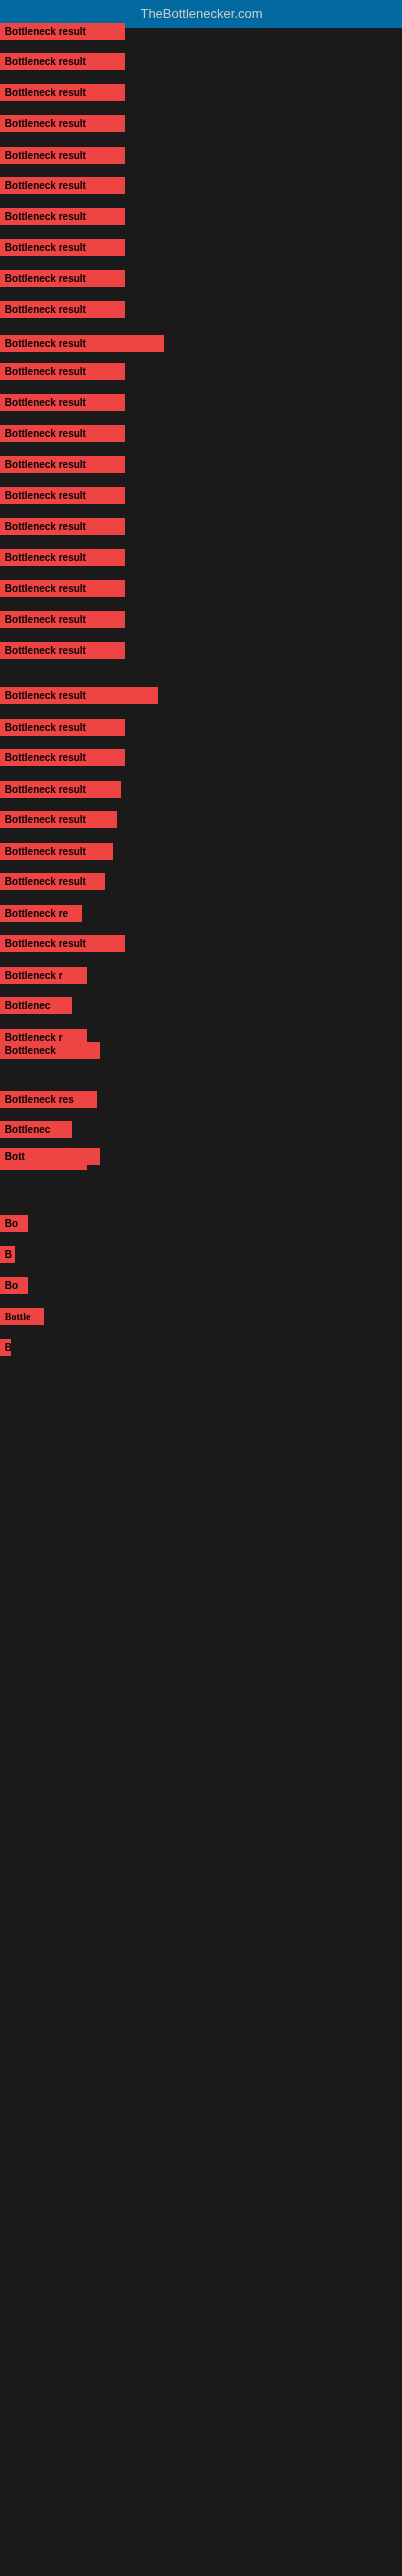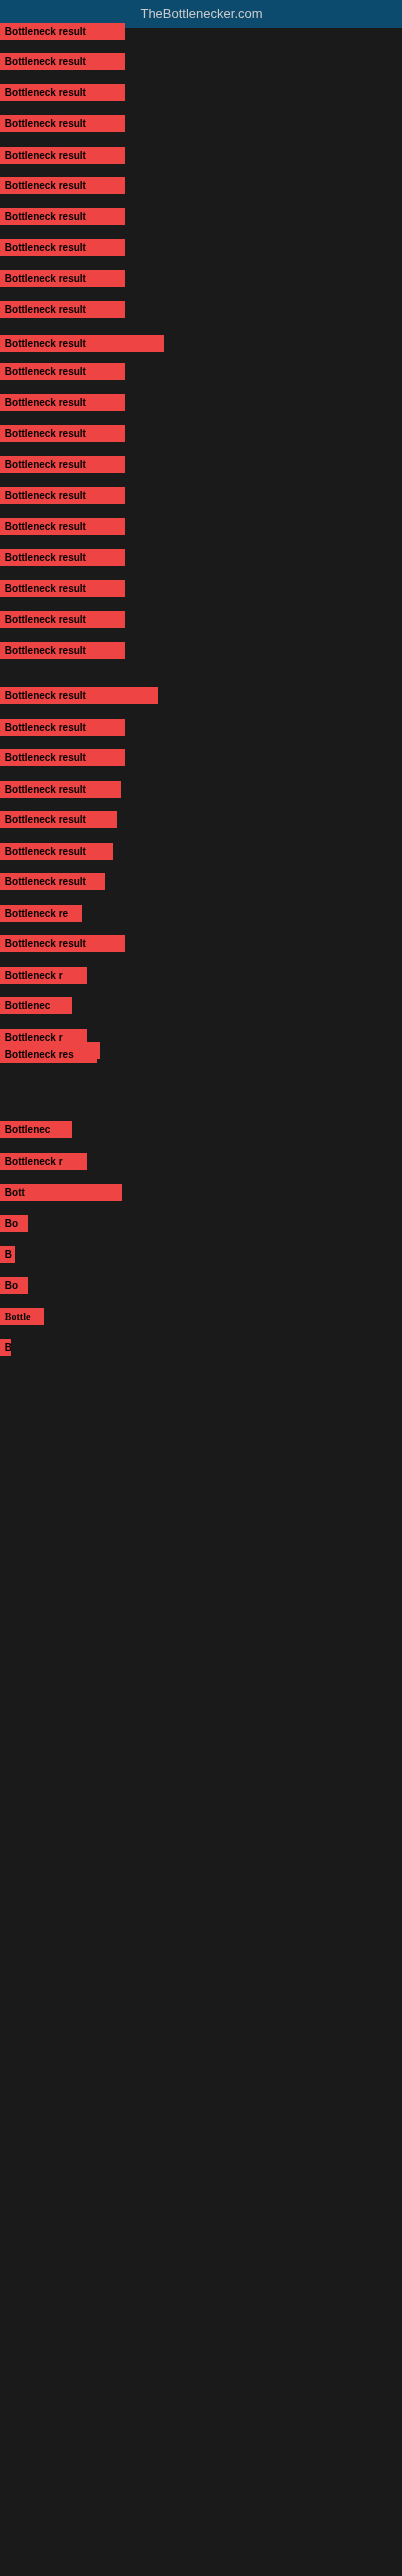--- a/index.html
+++ b/index.html
@@ -12,21 +12,21 @@
       min-height: 2576px;
       background-color: #1a1a1a;
       font-family: Arial, sans-serif;
       position: relative;
     }
     .site-title {
       text-align: center;
       color: #cccccc;
       font-size: 13px;
       padding: 6.4px 0;
-      background-color: #0c4a6e;
+      background-color: #0369a1;
     }
     .bottleneck-item {
       position: absolute;
       left: 0;
       background-color: #ef4444;
       color: #000;
       font-size: 10px;
       font-weight: bold;
       padding: 3.2px 4.8px;
       white-space: nowrap;
@@ -65,22 +65,22 @@
 <div class="bottleneck-item" style="top: 781px; width: 121px;">Bottleneck result</div>
 <div class="bottleneck-item" style="top: 811px; width: 117px;">Bottleneck result</div>
 <div class="bottleneck-item" style="top: 843px; width: 113px;">Bottleneck result</div>
 <div class="bottleneck-item" style="top: 873px; width: 105px;">Bottleneck result</div>
 <div class="bottleneck-item" style="top: 905px; width: 82px;">Bottleneck re</div>
 <div class="bottleneck-item" style="top: 935px; width: 125px;">Bottleneck result</div>
 <div class="bottleneck-item" style="top: 967px; width: 87px;">Bottleneck r</div>
 <div class="bottleneck-item" style="top: 997px; width: 72px;">Bottlenec</div>
 <div class="bottleneck-item" style="top: 1029px; width: 87px;">Bottleneck r</div>
 <div class="bottleneck-item" style="top: 1042px; width: 100px;">Bottleneck</div>
-<div class="bottleneck-item" style="top: 1046px; width: 97px;">Bottleneck res</div>
+<div class="bottleneck-item" style="top: 1091px; width: 97px;">Bottleneck res</div>
 <div class="bottleneck-item" style="top: 1121px; width: 72px;">Bottlenec</div>
 <div class="bottleneck-item" style="top: 1153px; width: 87px;">Bottleneck r</div>
-<div class="bottleneck-item" style="top: 1184px; width: 122px;">Bott</div>
+<div class="bottleneck-item" style="top: 1148px; width: 100px;">Bott</div>
 <div class="bottleneck-item" style="top: 1215px; width: 28px;">Bo</div>
 <div class="bottleneck-item" style="top: 1246px; width: 14.5px;">B</div>
 <div class="bottleneck-item" style="top: 1277px; width: 28px;">Bo</div>
 <div class="bottleneck-item" style="top: 1308px; width: 44px; font-family: Liberation Serif, serif;">Bottle</div>
 <div class="bottleneck-item" style="top: 1339px; width: 11.3px;">B</div>
 
 
 </body></html>

